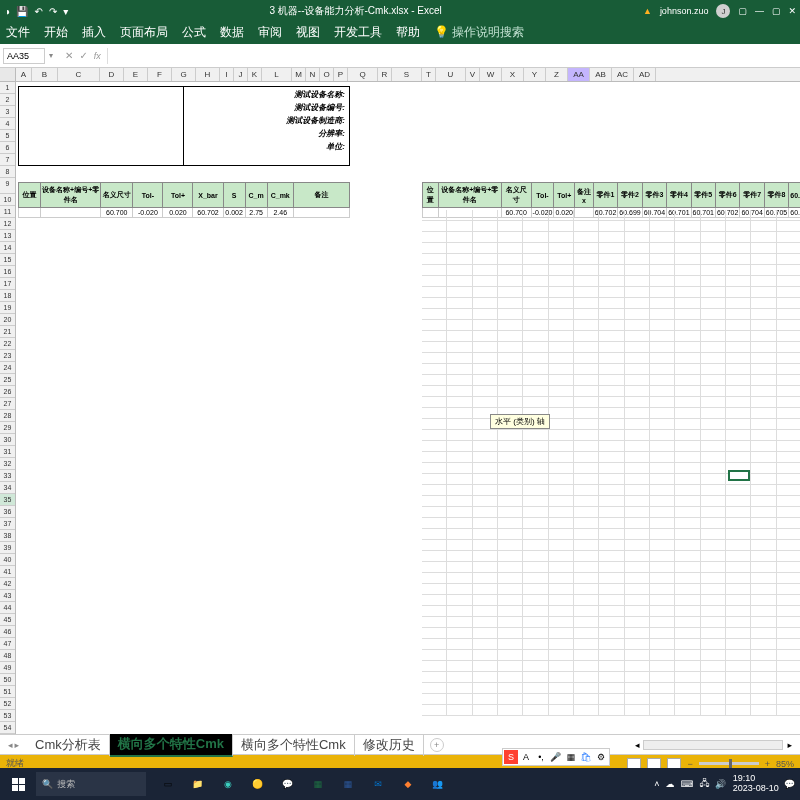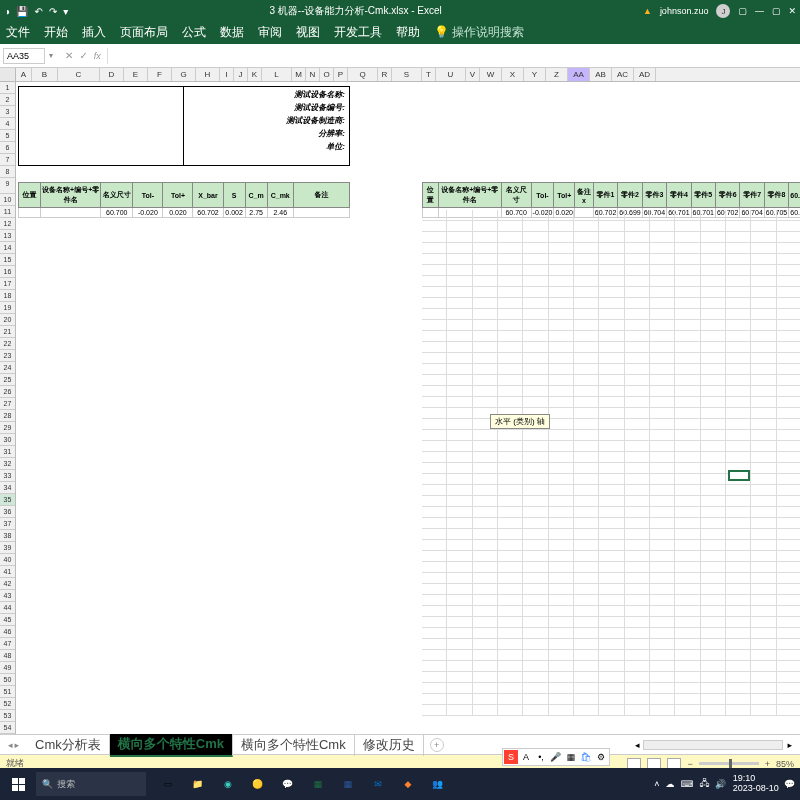--- a/index.html
+++ b/index.html
@@ -45,21 +45,21 @@
 .gridlines .gl span{border-right:1px solid #ddd;flex:1}
 .tooltip{position:absolute;left:474px;top:332px;background:#ffffe0;border:1px solid #888;padding:1px 4px;font-size:8px}
 .active-cell{position:absolute;border:2px solid #217346;background:#fff;width:22px;height:11px}
 .sheet-tabs{height:20px;background:#fff;border-top:1px solid #ccc;display:flex;align-items:center;padding:0 8px}
 .sheet-tabs .nav{display:flex;gap:2px;color:#888;margin-right:8px}
 .sheet-tabs .tab{padding:2px 8px;font-size:13px;border-right:1px solid #ccc;color:#444}
 .sheet-tabs .tab.active{background:#000000;border-bottom:2px solid #217346;color:#217346;font-weight:bold}
 .sheet-tabs .add{margin-left:6px;width:14px;height:14px;border:1px solid #ccc;border-radius:50%;text-align:center;line-height:12px;color:#888}
 .sheet-tabs .scroll{margin-left:auto;display:flex;gap:4px;align-items:center}
 .sheet-tabs .scroll .track{width:140px;height:10px;background:#eee;border:1px solid #ccc}
-.statusbar{height:18px;background:#fef9c3;border-top:1px solid #ccc;display:flex;align-items:center;padding:4px 6px;font-size:9px;color:#555}
+.statusbar{height:18px;background:#eab308;border-top:1px solid #ccc;display:flex;align-items:center;padding:4px 6px;font-size:9px;color:#555}
 .statusbar .right{margin-left:auto;display:flex;gap:6px;align-items:center}
 .statusbar .viewbtn{width:14px;height:12px;border:1px solid #aaa;background:#fff}
 .statusbar .zoom-track{width:60px;height:3px;background:#ccc;position:relative}
 .statusbar .zoom-track::after{content:"";position:absolute;left:50%;top:-3px;width:3px;height:9px;background:#666}
 .ime-bar{position:absolute;left:502px;top:748px;display:flex;gap:1px;background:#fff;border:1px solid #ccc;padding:1px}
 .ime-bar span{width:14px;height:14px;display:inline-flex;align-items:center;justify-content:center;font-size:9px}
 .taskbar{position:absolute;bottom:0;left:0;right:0;height:32px;background:#1a2436;display:flex;align-items:center;padding:0 4px;gap:4px}
 .taskbar .start{width:28px;height:28px;display:flex;align-items:center;justify-content:center;color:#fff}
 .taskbar .search{display:flex;align-items:center;background:#2a3446;width:110px;height:24px;padding:0 6px;color:#bbb;gap:4px}
 .taskbar .icons{display:flex;gap:2px;margin-left:4px}

